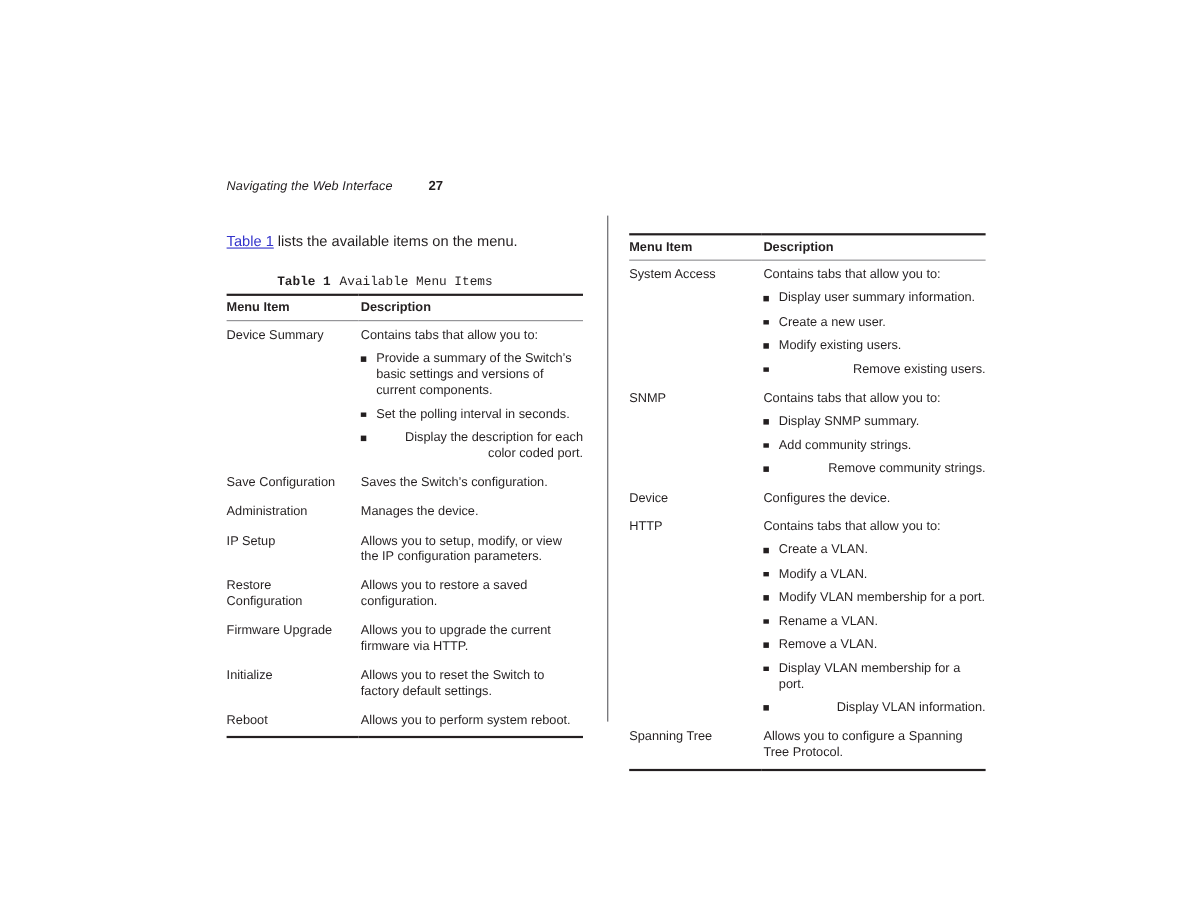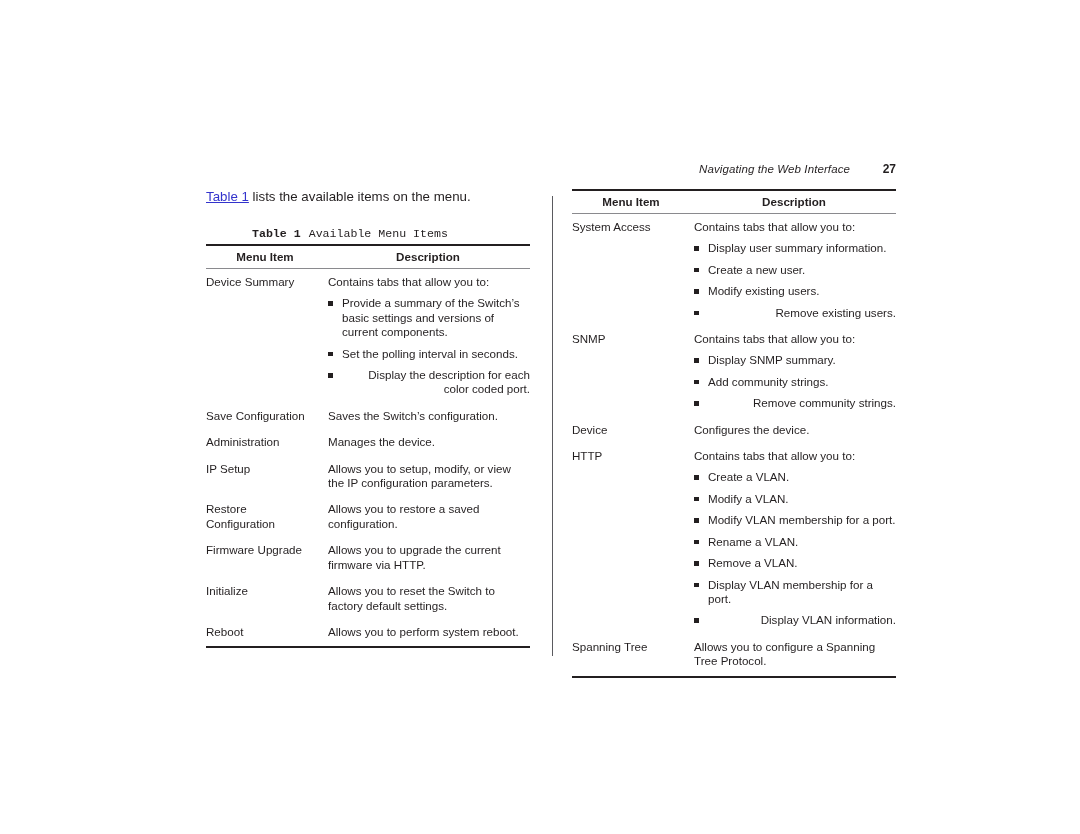--- a/index.html
+++ b/index.html
@@ -21,40 +21,40 @@
     inset: 0;
   }
 
   
   .running-head {
     position: absolute;
     top: 162px;
     left: 206px;
     width: 690px;
     display: flex;
-    justify-content: flex-end;
+    justify-content: flex-start;
     align-items: baseline;
     font-size: 11.5px;
   }
   .running-head .head-title {
     font-style: italic;
     color: #231f20;
     letter-spacing: 0.1px;
   }
   .running-head .head-page {
     font-weight: bold;
     font-size: 12px;
     width: 46px;
     text-align: right;
   }
 
   
   .col {
     position: absolute;
-    top: 189px;
+    top: 212px;
   }
   .col-left { left: 206px; width: 324px; }
   .col-right { left: 572px; width: 324px; }
 
   .col-divider {
     position: absolute;
     left: 552px;
     top: 196px;
     width: 1px;
     height: 460px;
@@ -91,21 +91,21 @@
   table.menu-table {
     border-collapse: collapse;
     width: 324px;
     table-layout: fixed;
     font-size: 11.6px;
   }
   table.menu-table col.c-item { width: 120px; }
   table.menu-table col.c-desc { width: 204px; }
 
   table.menu-table thead th {
-    text-align: center;
+    text-align: left;
     font-weight: bold;
     font-size: 11.6px;
     padding: 4px 2px 5px 0;
     border-top: 2.2px solid #231f20;
     border-bottom: 1px solid #8a8a8e;
     vertical-align: bottom;
   }
   table.menu-table thead th.h-desc { padding-left: 2px; }
 
   table.menu-table tbody td {

